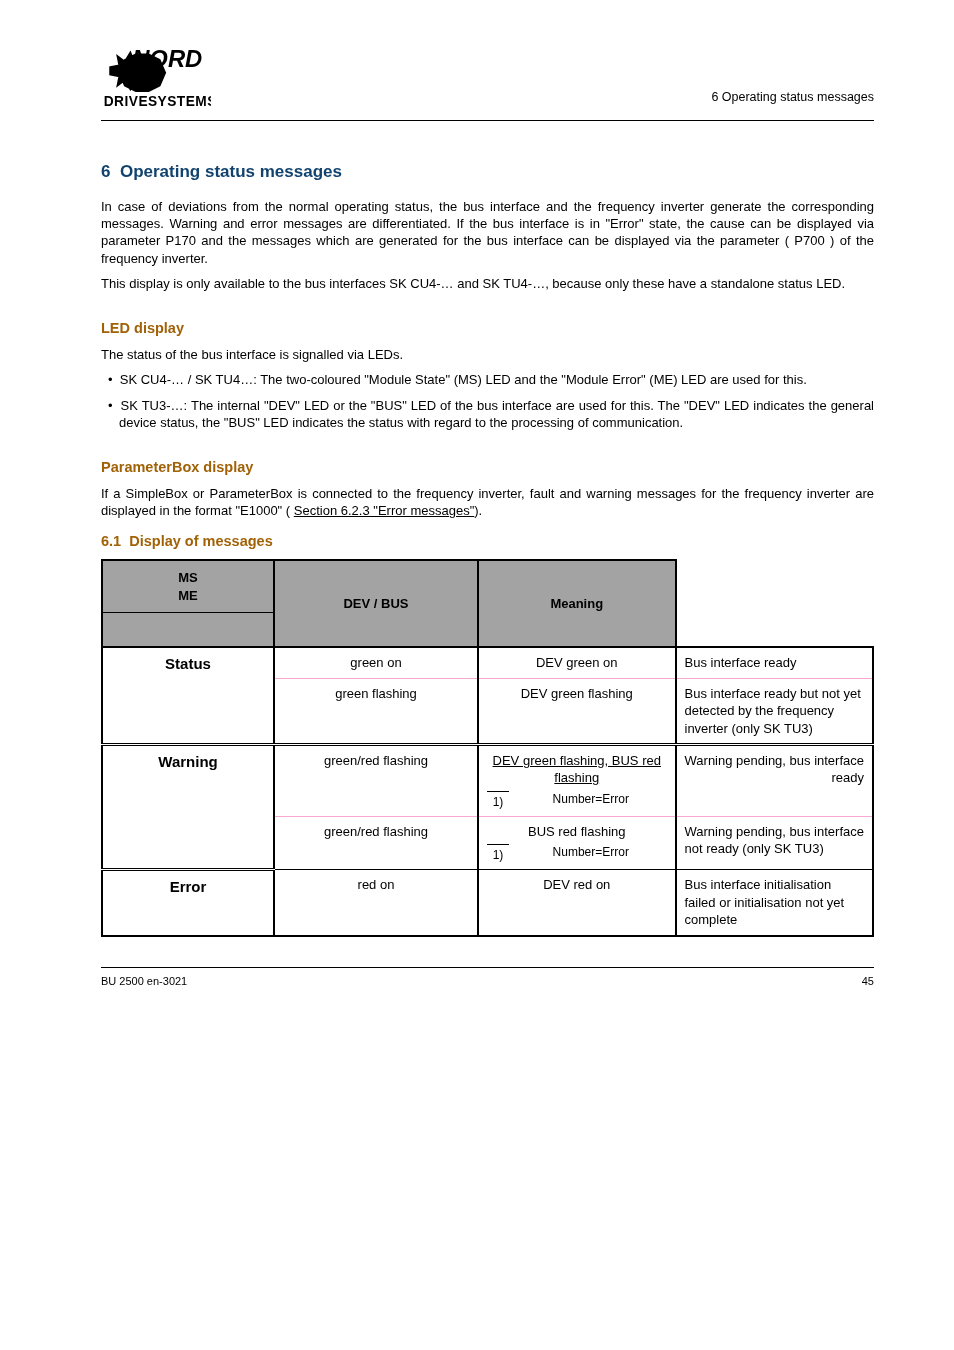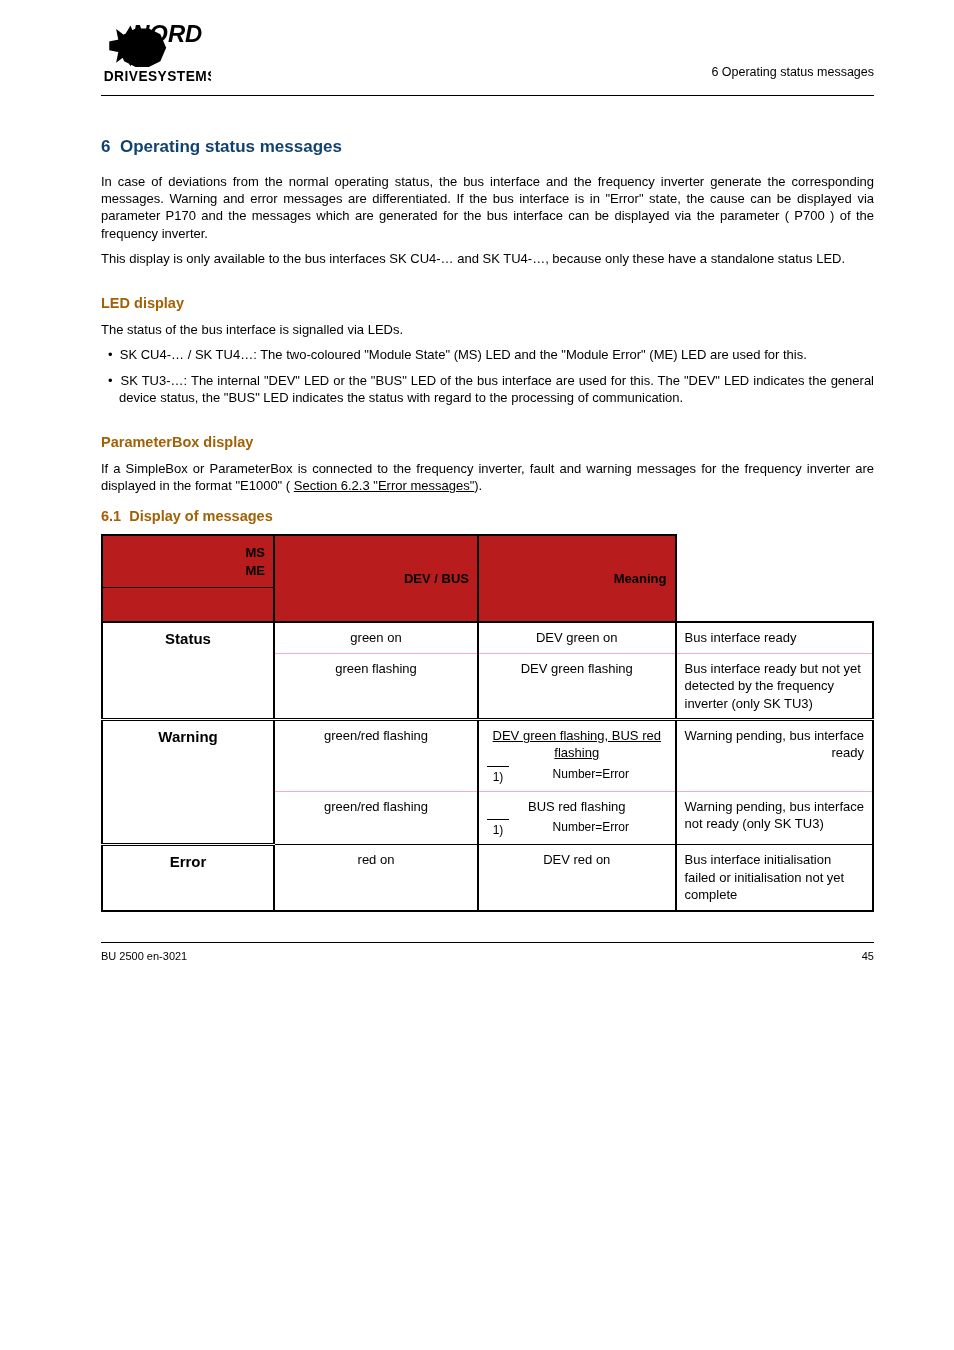--- a/index.html
+++ b/index.html
@@ -5,21 +5,21 @@
   body {
     margin: 0;
     padding: 0;
     font-family: Arial, Helvetica, sans-serif;
     background: #fff;
     color: #000;
     width: 954px;
   }
   .page {
     width: 954px;
-    padding: 11px 80px 20px 101px;
+    padding: 36px 80px 20px 101px;
     box-sizing: border-box;
     font-size: 13px;
     line-height: 1.34;
   }
   .header-row {
     display: flex;
     align-items: flex-end;
     justify-content: space-between;
     margin-bottom: 6px;
   }
@@ -53,25 +53,25 @@
     width: 100%;
     border-collapse: collapse;
     table-layout: fixed;
     margin-top: 6px;
   }
   table.data col.c1 { width: 172px; }
   table.data col.c2 { width: 204px; }
   table.data col.c3 { width: auto; }
 
   .th-cell {
-    background: #b91c1c;
+    background: #a3a3a3;
     font-weight: bold;
     padding: 8px 8px;
     vertical-align: middle;
-    text-align: right;
+    text-align: center;
     margin-left: 44px;
   }
   .td-cell {
     padding: 6px 8px;
     vertical-align: top;
   }
   .bt2 { border-top: 2px solid #000; }
   .bb2 { border-bottom: 2px solid #000; }
   .bl2 { border-left: 2px solid #000; }
   .br2 { border-right: 2px solid #000; }

